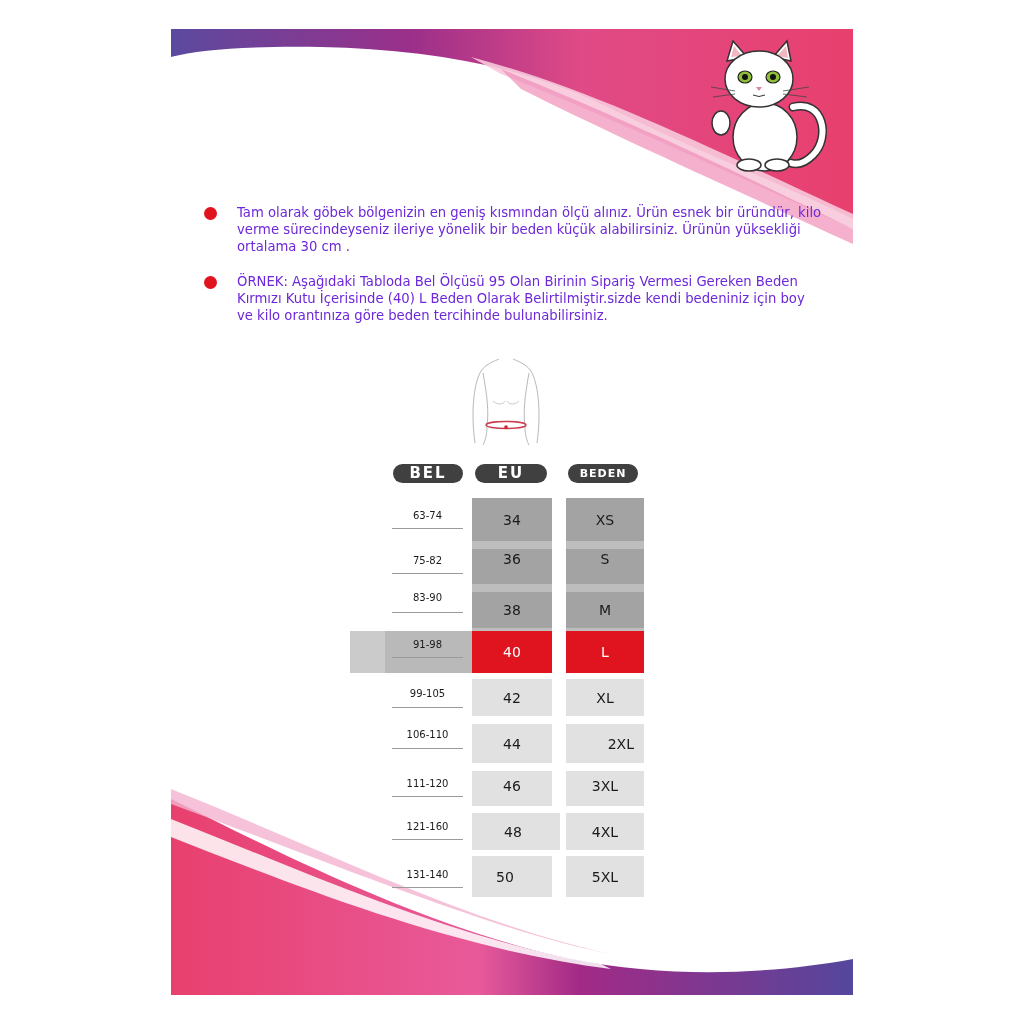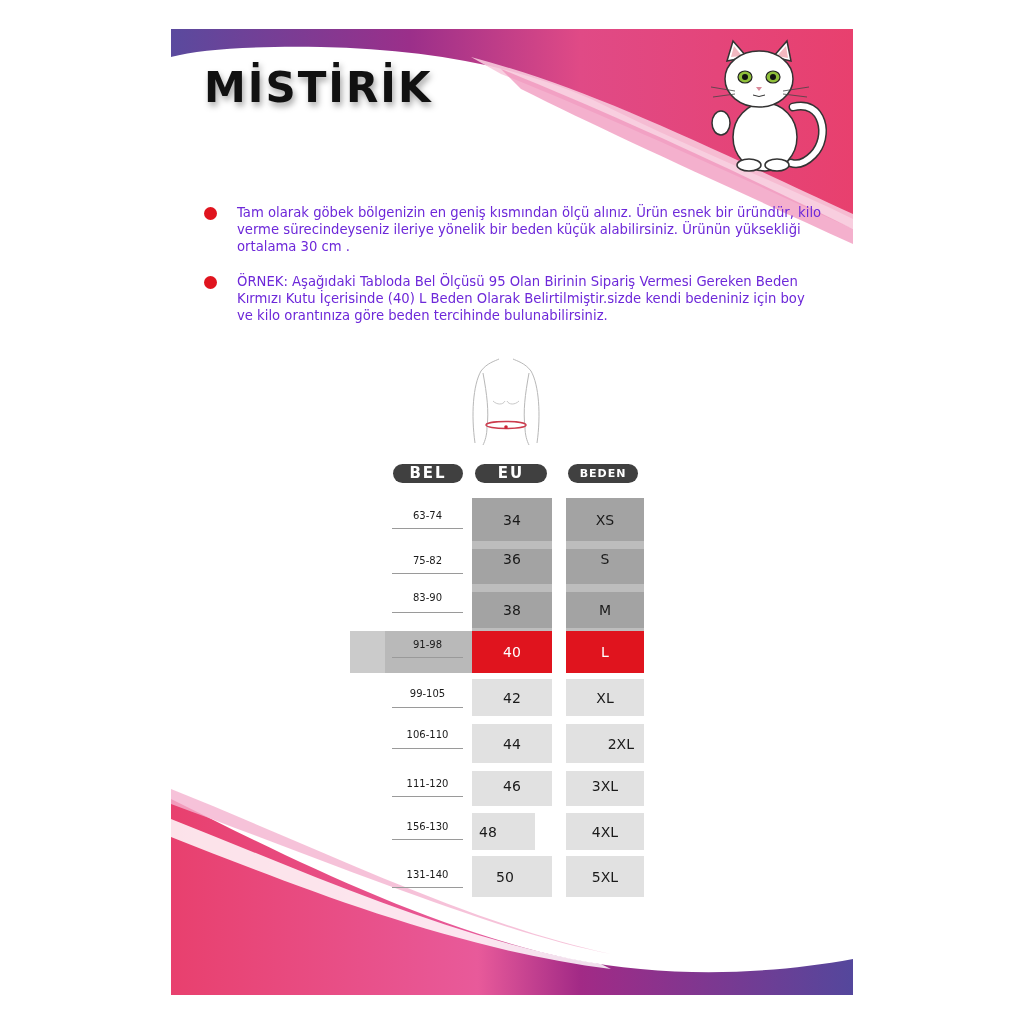--- a/index.html
+++ b/index.html
@@ -58,21 +58,20 @@
     <path d="M300,28 C420,60 520,110 682,185 L682,200 C540,135 430,85 330,45 Z" fill="#f7c9dc" opacity="0.9"></path>
     <path d="M330,40 C440,85 540,130 682,200 L682,215 C540,150 440,105 350,60 Z" fill="#ef8fb8" opacity="0.7"></path>
     <path d="M0,28 C60,24 120,26 200,34 C160,30 80,30 0,40 Z" fill="#ffffff" opacity="0.6"></path>
 
     <path d="M0,770 C120,830 260,900 400,930 C500,950 600,945 682,930 L682,966 L0,966 Z" fill="url(#gBot)"></path>
     <path d="M0,800 C130,860 270,920 420,942 C520,955 600,950 682,940 L682,966 L0,966 Z" fill="url(#gBot)" opacity="0.7"></path>
     <path d="M0,790 C140,845 280,910 430,935 L440,940 C280,920 120,855 0,808 Z" fill="#ffffff" opacity="0.85"></path>
     <path d="M0,760 C150,820 300,895 440,925 C330,905 150,830 0,775 Z" fill="#f4b3cf" opacity="0.8"></path>
   </svg>
 
-  <div class="brand">MİSTİRİK</div>
 
   <svg class="cat" viewBox="0 0 130 136">
     <path d="M88,70 C118,62 126,100 108,118 C100,126 92,128 86,126" fill="none" stroke="#333" stroke-width="9" stroke-linecap="round"></path>
     <path d="M88,70 C118,62 126,100 108,118 C100,126 92,128 86,126" fill="none" stroke="#fff" stroke-width="6" stroke-linecap="round"></path>
     <ellipse cx="60" cy="100" rx="32" ry="34" fill="#fff" stroke="#333" stroke-width="1.5"></ellipse>
     <ellipse cx="44" cy="128" rx="12" ry="6" fill="#fff" stroke="#333" stroke-width="1.5"></ellipse>
     <ellipse cx="72" cy="128" rx="12" ry="6" fill="#fff" stroke="#333" stroke-width="1.5"></ellipse>
     <ellipse cx="16" cy="86" rx="9" ry="12" fill="#fff" stroke="#333" stroke-width="1.5"></ellipse>
     <path d="M22,24 L28,4 L42,20 Z" fill="#fff" stroke="#333" stroke-width="1.5"></path>
     <path d="M26,20 L29,9 L37,19 Z" fill="#f2b8c0"></path>
@@ -180,24 +179,24 @@
       <div class="bel-cell">
           <span class="bel-text" style="top:7px;">111-120</span>
           <span class="bel-line" style="top:25px;"></span>
         </div>
       <div class="cell eu light" style="align-items:flex-start;padding-top:7px;height:28px;">46</div>
       <div class="cell bd light" style="align-items:flex-start;padding-top:7px;height:28px;">3XL</div>
     </div>
 
     <div class="row" style="top:784px;height:37px;">
       <div class="bel-cell">
-          <span class="bel-text" style="top:8px;">156-130</span>
+          <span class="bel-text" style="top:8px;">121-160</span>
           <span class="bel-line" style="top:26px;"></span>
         </div>
-      <div class="cell eu light" style="justify-content:flex-start;padding-left:7px;width:56px;">48</div>
+      <div class="cell eu light" style="justify-content:flex-start;padding-left:32px;width:56px;">48</div>
       <div class="cell bd light">4XL</div>
     </div>
 
     <div class="row" style="top:827px;height:41px;">
       <div class="bel-cell">
           <span class="bel-text" style="top:13px;">131-140</span>
           <span class="bel-line" style="top:31px;"></span>
         </div>
       <div class="cell eu light" style="justify-content:flex-start;padding-left:24px;width:56px;">50</div>
       <div class="cell bd light">5XL</div>

